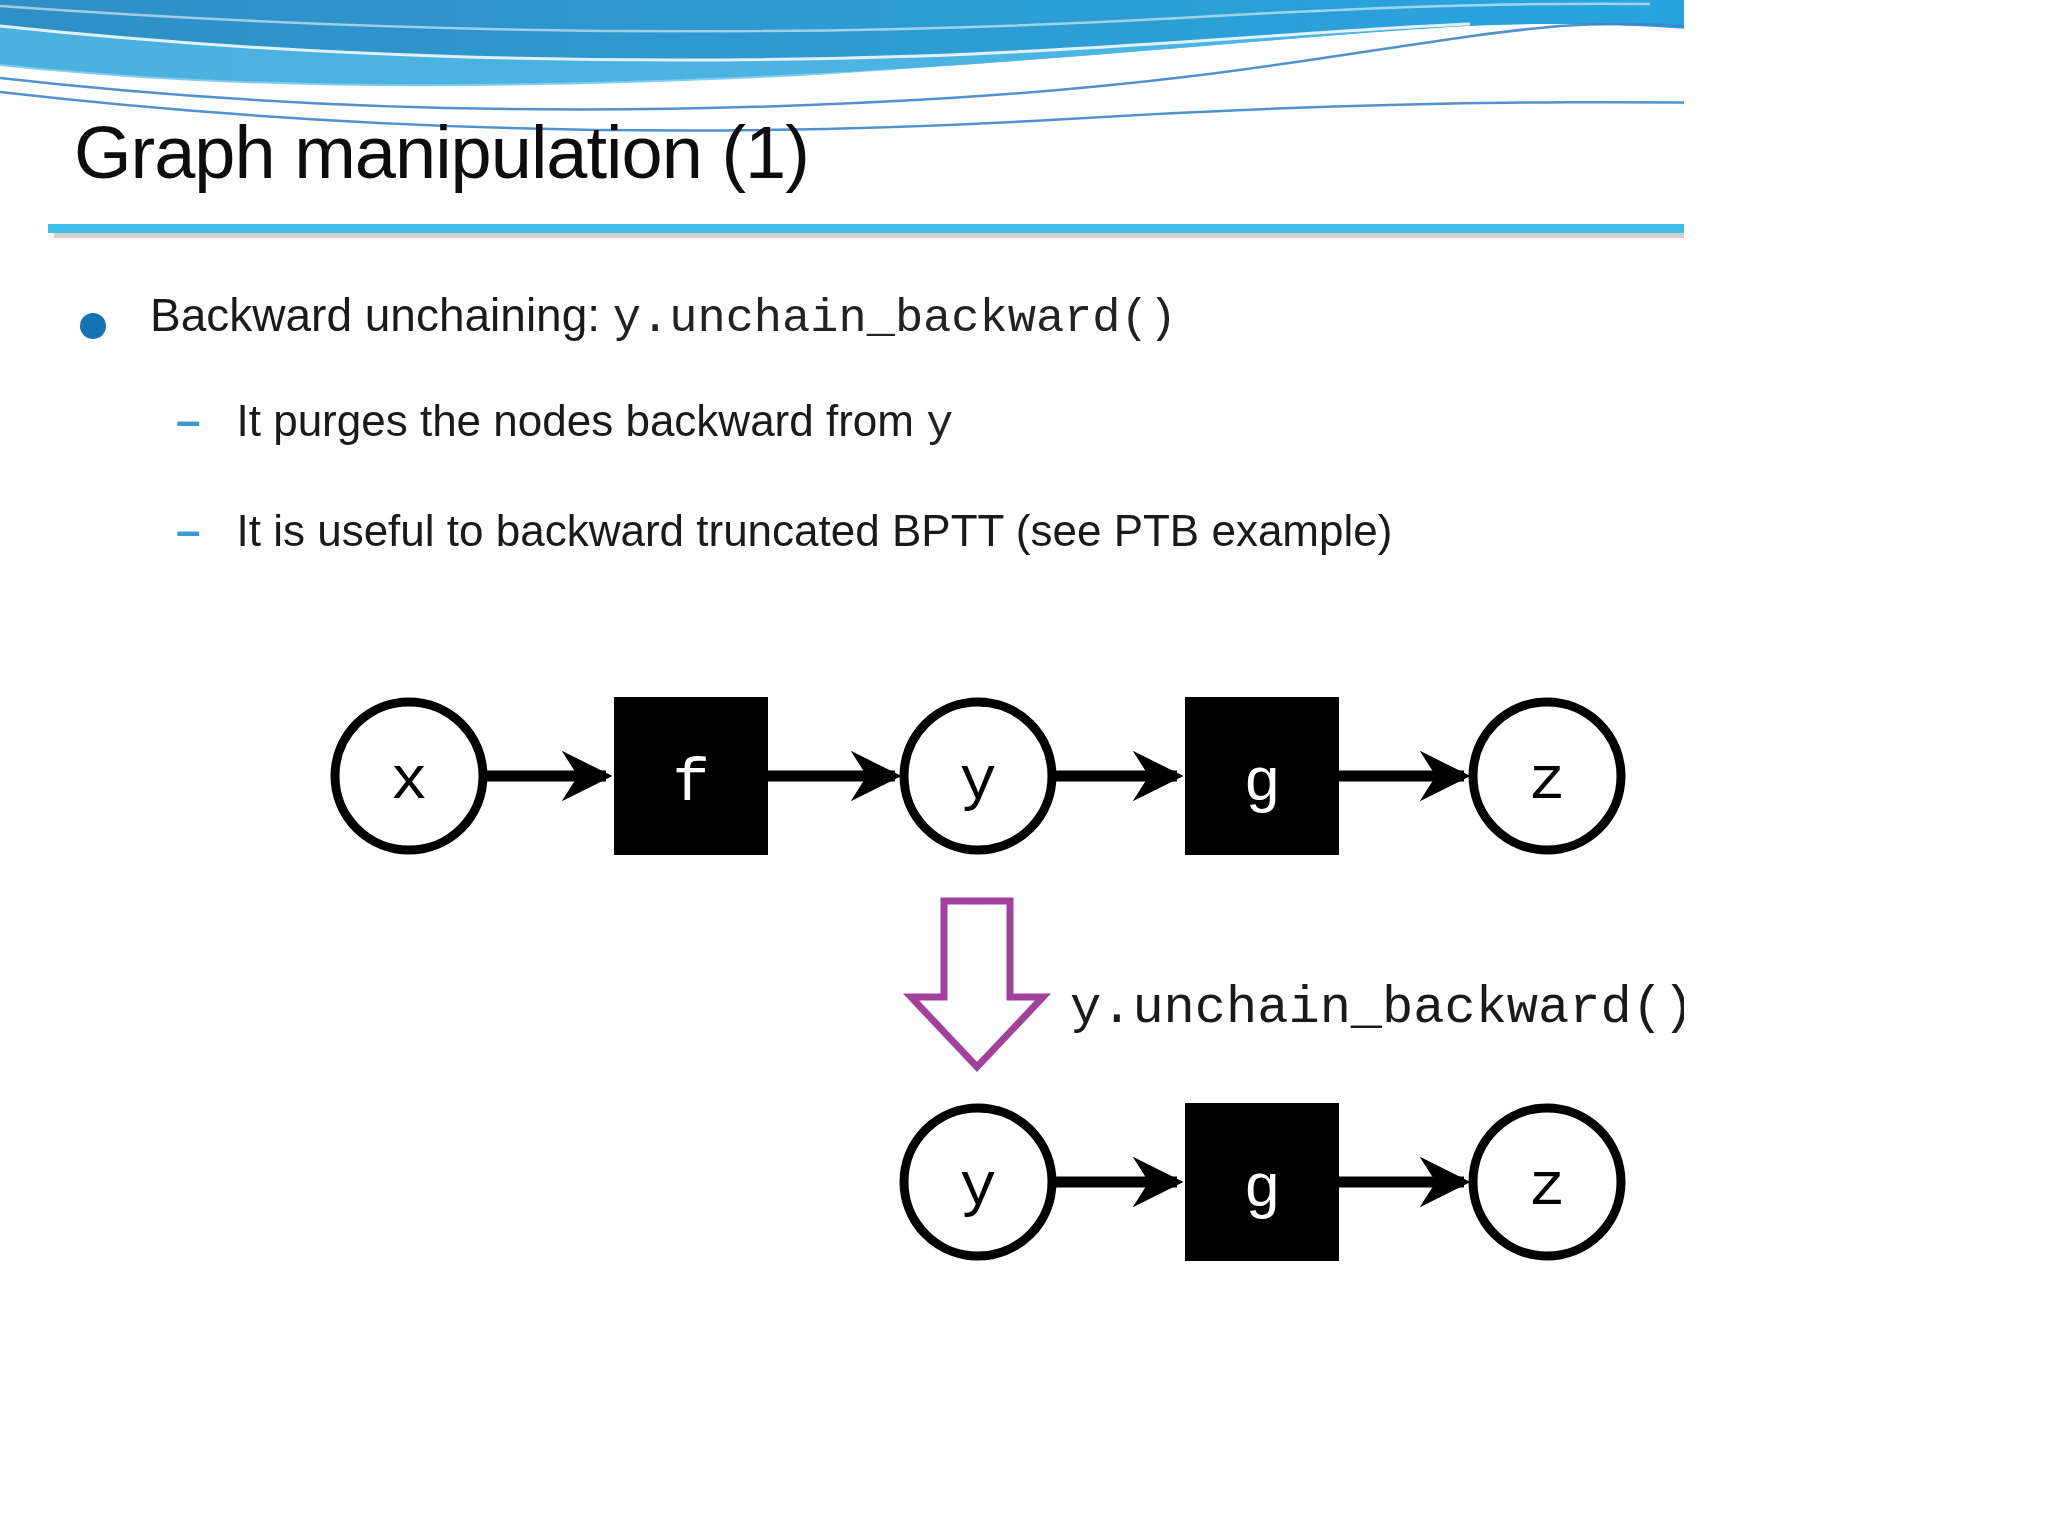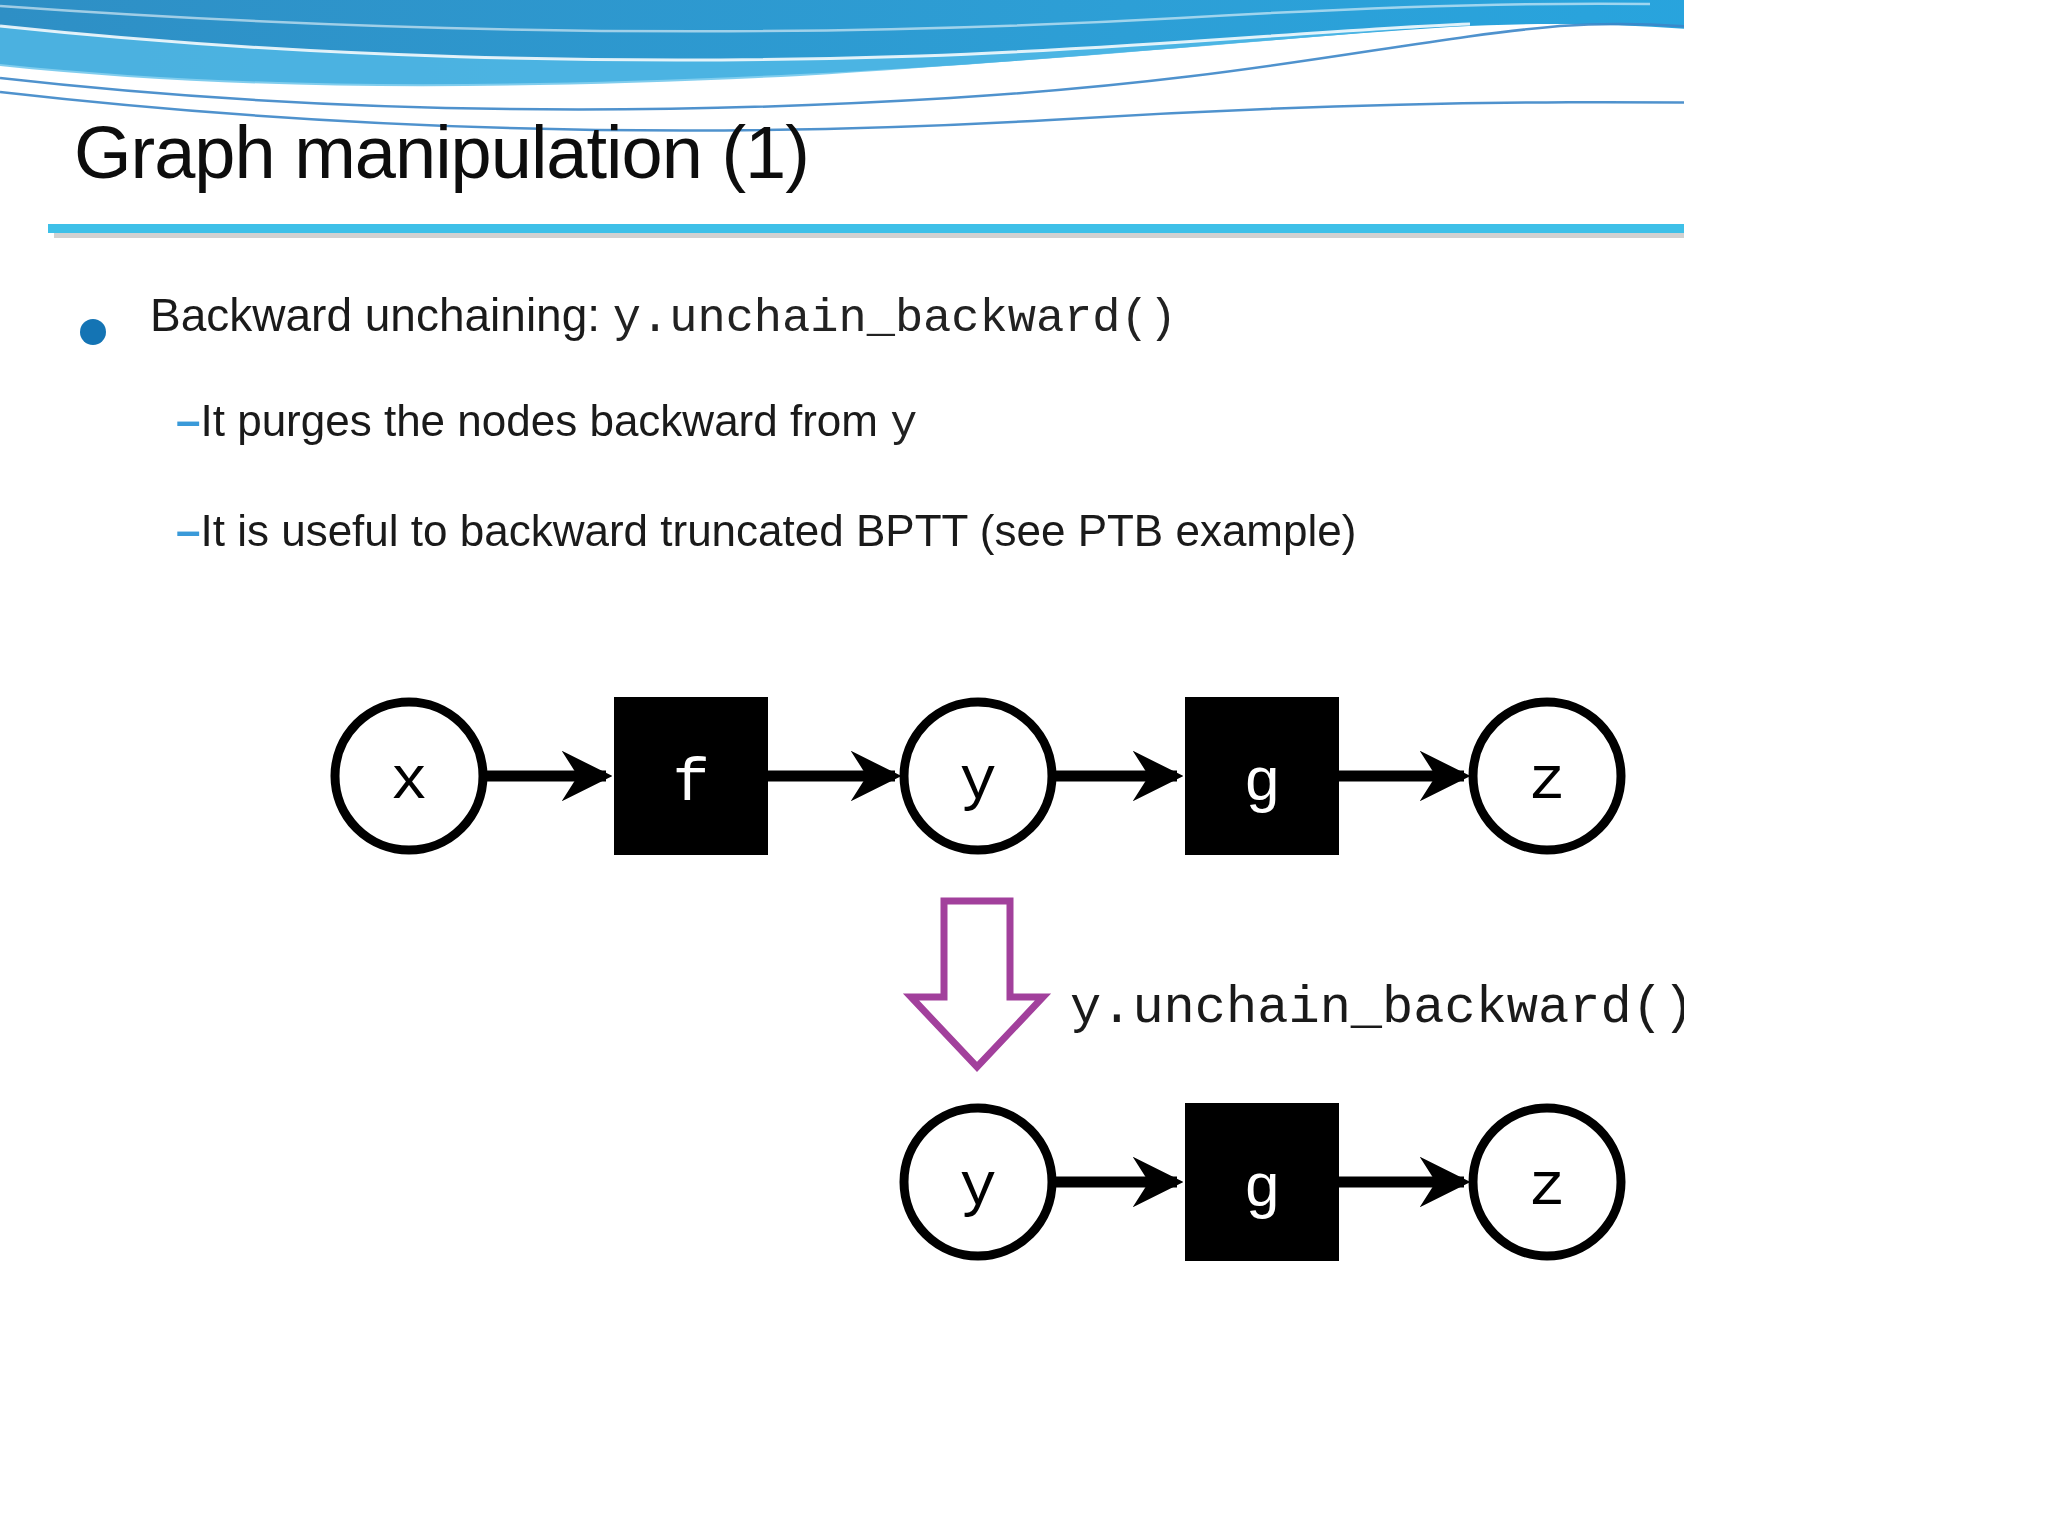--- a/index.html
+++ b/index.html
@@ -6,30 +6,30 @@
   .slide{position:relative;width:1684px;height:1536px;background:#ffffff;overflow:hidden;
          font-family:"Liberation Sans",sans-serif;color:#1a1a1a;}
   .abs{position:absolute;}
   
   #banner{left:0;top:0;}
   
   .page-title{left:74px;top:110px;font-size:74px;letter-spacing:-1px;color:#0d0d0d;white-space:nowrap;}
   .title-rule{left:48px;top:224px;width:1964px;height:9px;background:#3ec0e8;}
   .title-rule-shadow{left:54px;top:233px;width:1962px;height:5px;background:#c2c2c2;opacity:.75;}
   
-  .bullet-line{left:80px;top:288px;display:flex;align-items:flex-end;}
+  .bullet-line{left:80px;top:288px;display:flex;align-items:center;}
   .bullet-dot{width:26px;height:26px;border-radius:50%;background:#1474b4;margin-top:18px;flex:0 0 auto;}
   .bullet-text{font-size:46px;margin-left:44px;white-space:nowrap;}
   .code{font-family:"Liberation Mono",monospace;color:#222;}
   .code-lg{font-size:47px;}
   .sub-line{display:flex;align-items:flex-start;}
   .sub1{left:176px;top:396px;}
   .sub2{left:176px;top:506px;}
   .sub-dash{color:#3a9ad9;font-size:44px;font-weight:bold;flex:0 0 auto;}
-  .sub-text{font-size:44px;white-space:nowrap;}
+  .sub-text{font-size:44px;margin-left:36px;white-space:nowrap;}
   .code-md{font-size:45px;}
   svg text{font-family:"Liberation Mono",monospace;}
 </style>
 </head>
 <body>
 
 <div class="slide">
 
   <svg class="abs" id="banner" width="2048" height="240" viewBox="0 0 2048 240">
     <defs>

